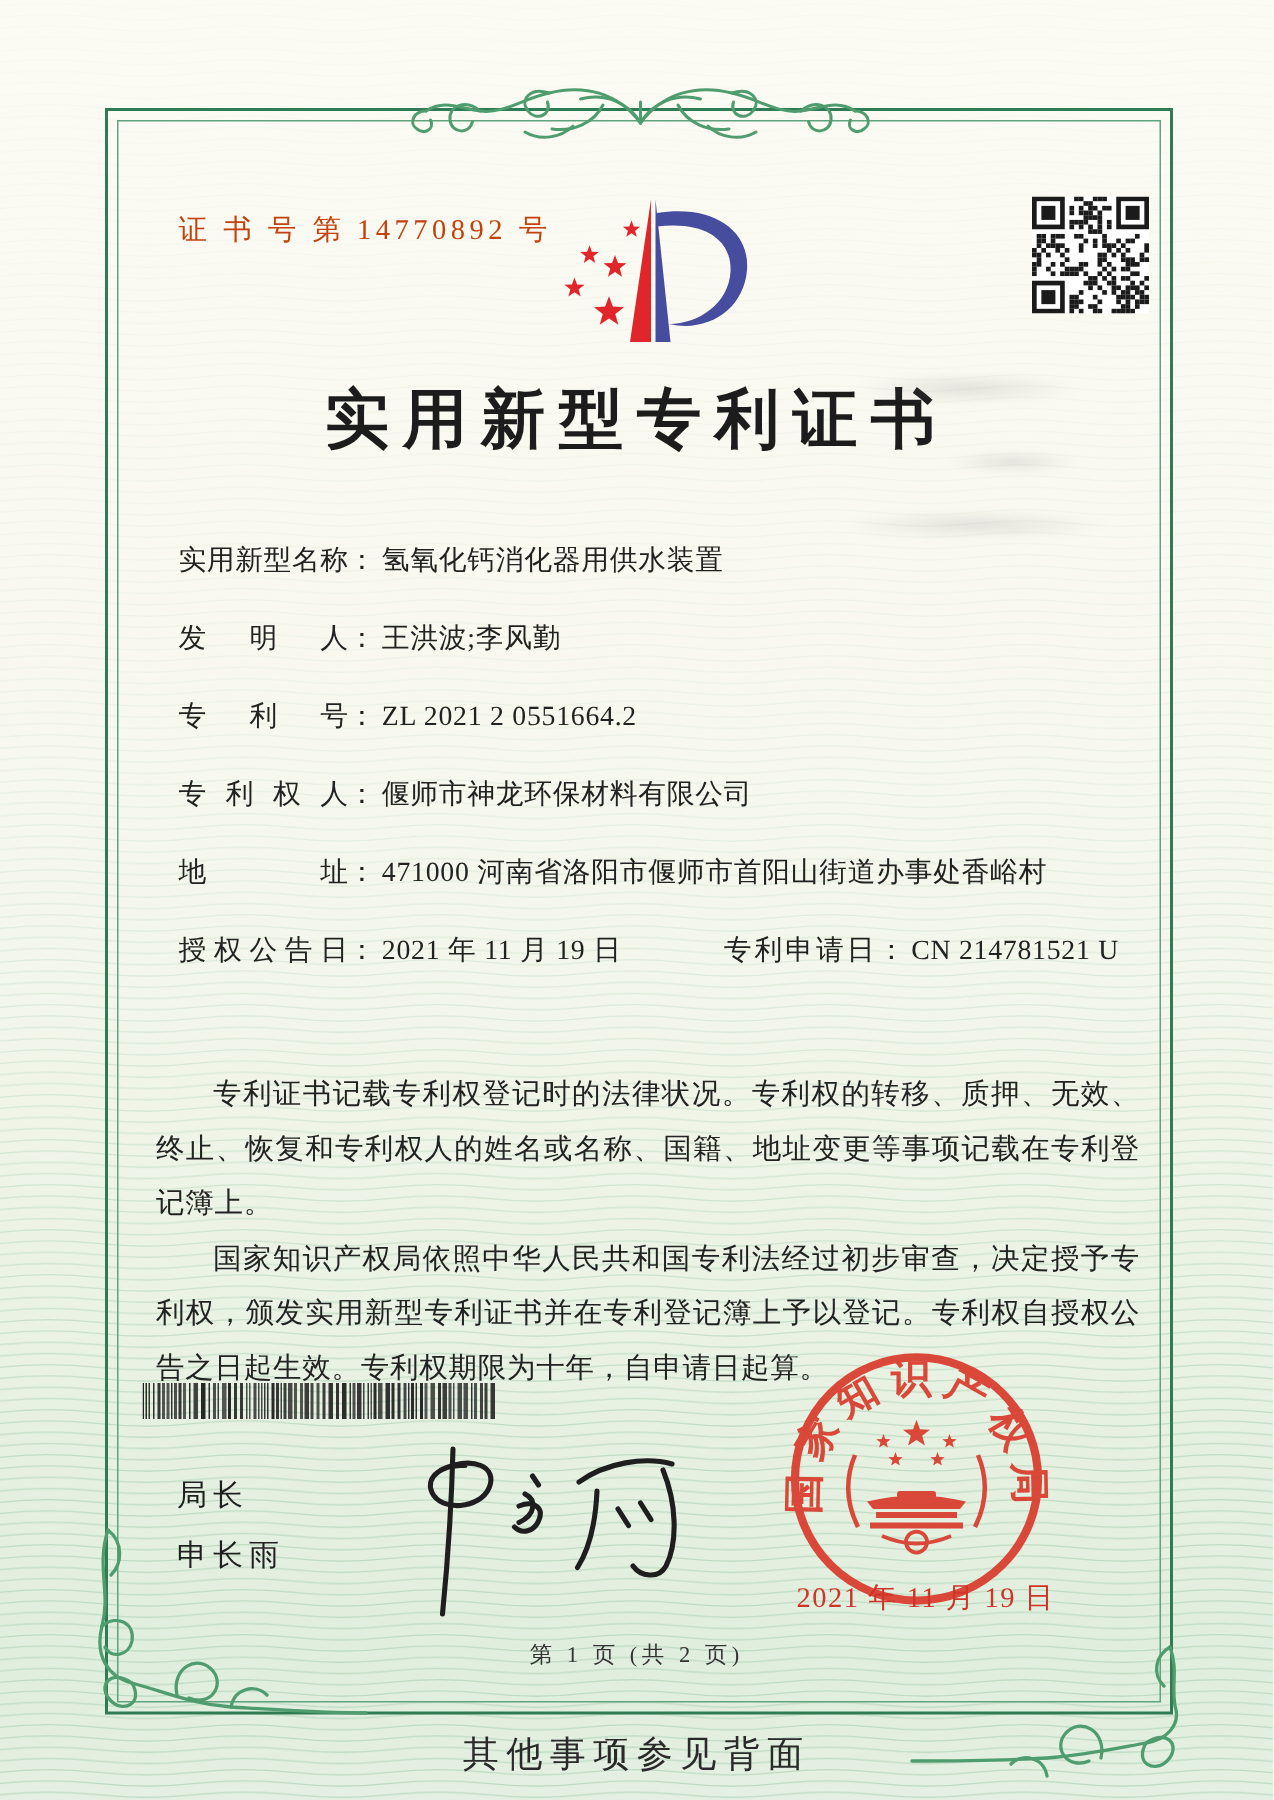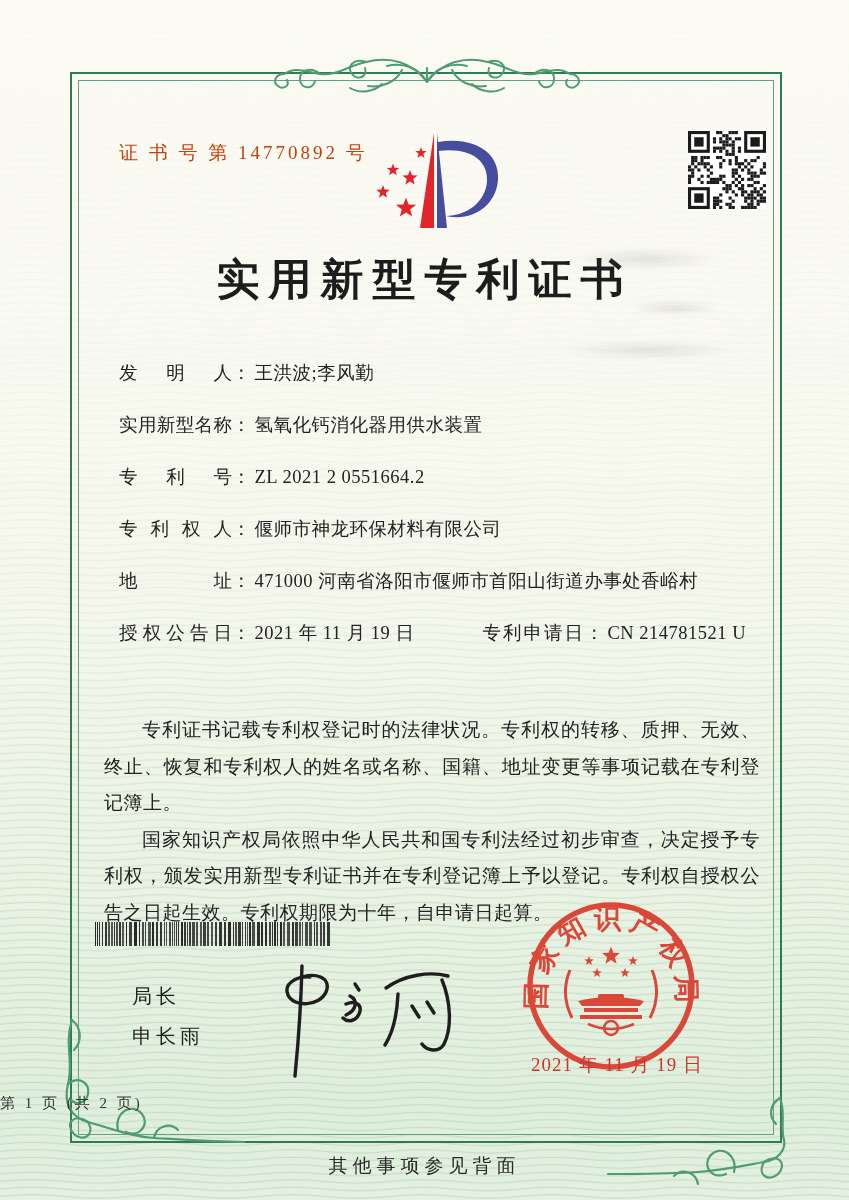--- a/index.html
+++ b/index.html
@@ -35,35 +35,35 @@
   .field-label{display:inline-block;width:113px;text-align:justify;text-align-last:justify;vertical-align:top;}
   .field-colon{display:inline-block;margin-right:4px;}
   .field-value{letter-spacing:.5px;}
   .grant-pair{display:inline-block;margin-left:68px;}
   .paragraphs{
     position:absolute;left:104px;top:712px;width:656px;
     font-size:19px;line-height:36.5px;color:#222;letter-spacing:.5px;text-align:justify;
   }
   .paragraphs p{margin:0;text-indent:2em;}
   .barcode{position:absolute;left:95px;top:922px;}
-  .officer{position:absolute;left:132px;top:983px;font-size:20px;color:#1f1f1f;letter-spacing:4px;}
+  .officer{position:absolute;left:118px;top:983px;font-size:20px;color:#1f1f1f;letter-spacing:4px;}
   .officer div{margin-bottom:13px;}
   .sig-svg{position:absolute;left:236px;top:946px;}
   .seal-wrap{position:absolute;left:518px;top:898px;width:188px;}
   .seal-date{
     position:absolute;left:512px;top:1052px;width:210px;text-align:center;
     font-size:19px;color:#cf3428;letter-spacing:1px;
   }
   .page-footer{
-    position:absolute;left:0;top:1094px;width:100%;
+    position:absolute;left:0;top:1094px;width:100%;text-align:center;
     font-size:15px;color:#333;letter-spacing:3px;
   }
   .back-note{
     position:absolute;left:0;top:1153px;width:100%;text-align:center;
-    font-size:19px;color:#2a2a2a;letter-spacing:5px;
+    font-size:24px;color:#2a2a2a;letter-spacing:5px;
   }
   .logo-svg{position:absolute;left:348px;top:120px;}
   .qr-svg{position:absolute;left:688px;top:131px;}
   .ornament-top{position:absolute;left:262px;top:44px;}
   .flourish-bl{position:absolute;left:58px;top:1018px;}
   .flourish-br{position:absolute;right:55px;top:1068px;}
 </style>
 </head>
 <body>
 
@@ -349,24 +349,24 @@
 </svg>
 
 <div class="doc-title">实用新型专利证书</div>
 
 <div class="smudge" style="left:570px;top:248px;width:150px;height:22px;"></div>
 <div class="smudge" style="left:560px;top:340px;width:180px;height:20px;"></div>
 <div class="smudge" style="left:630px;top:300px;width:90px;height:16px;"></div>
 
 <div class="fields">
   <div class="field-row">
-    <span class="field-label">发明人</span><span class="field-colon">：</span><span class="field-value">王洪波;李风勤</span>
+    <span class="field-label">实用新型名称</span><span class="field-colon">：</span><span class="field-value">氢氧化钙消化器用供水装置</span>
   </div>
   <div class="field-row">
-    <span class="field-label">实用新型名称</span><span class="field-colon">：</span><span class="field-value">氢氧化钙消化器用供水装置</span>
+    <span class="field-label">发明人</span><span class="field-colon">：</span><span class="field-value">王洪波;李风勤</span>
   </div>
   <div class="field-row">
     <span class="field-label">专利号</span><span class="field-colon">：</span><span class="field-value">ZL 2021 2 0551664.2</span>
   </div>
   <div class="field-row">
     <span class="field-label">专利权人</span><span class="field-colon">：</span><span class="field-value">偃师市神龙环保材料有限公司</span>
   </div>
   <div class="field-row">
     <span class="field-label">地址</span><span class="field-colon">：</span><span class="field-value">471000 河南省洛阳市偃师市首阳山街道办事处香峪村</span>
   </div>

